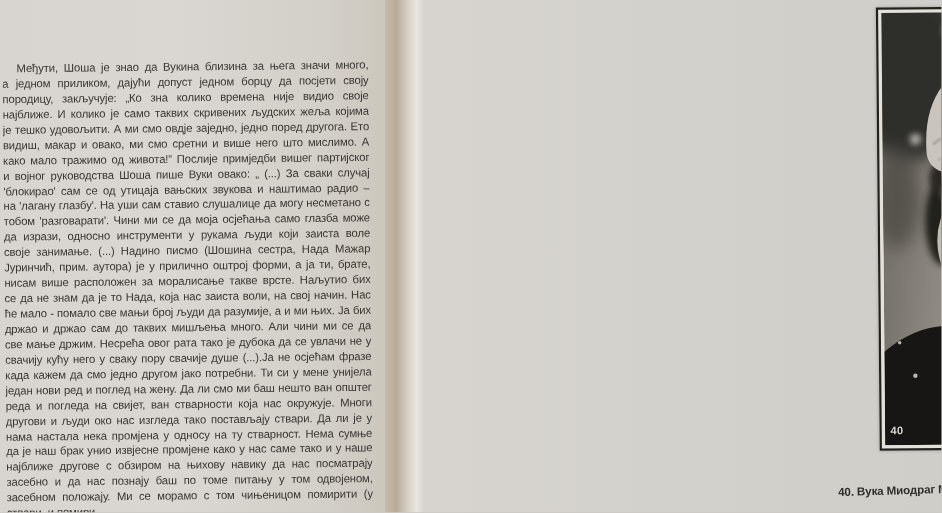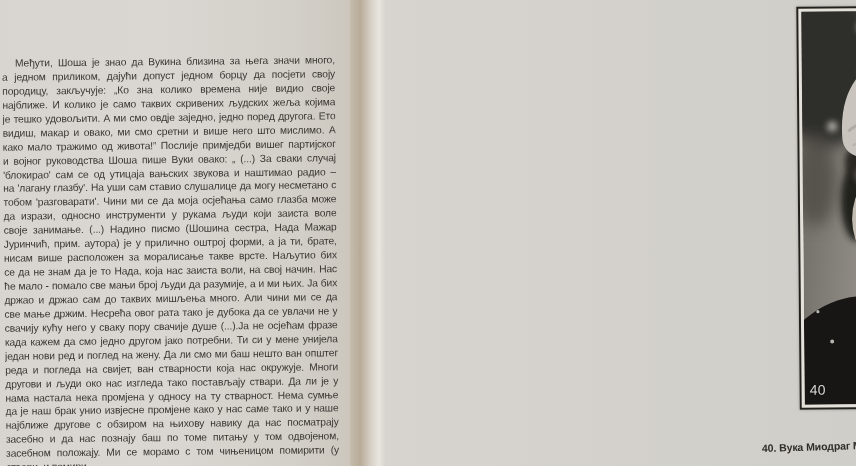--- a/index.html
+++ b/index.html
@@ -40,21 +40,21 @@
   
   .photo {
     position:absolute; margin:0; box-sizing:border-box;
     border:2px solid #23211e; padding:3px; background:#e4e1da;
     box-shadow:0 0 3px rgba(0,0,0,0.25);
   }
   .photo svg { display:block; width:100%; height:100%; }
   .photo-woman { left:412px; top:6px;  width:190px; height:403px; transform:rotate(-0.5deg); }
   .fig-num {
     position:absolute; left:8px; bottom:10px;
-    color:#d9d7d2; font-size:14px; font-weight:400; letter-spacing:0.3px;
+    color:#d9d7d2; font-size:10px; font-weight:700; letter-spacing:0.3px;
     text-shadow:0 0 2px rgba(0,0,0,0.6);
   }
   
   .caption {
     position:absolute; left:376px; top:442px; width:474px;
     color:#2f2d2a; font-size:10.5px; font-weight:700; letter-spacing:-0.1px;
     transform:rotate(-1.7deg); transform-origin:0 50%;
     white-space:nowrap;
   }
 </style>

